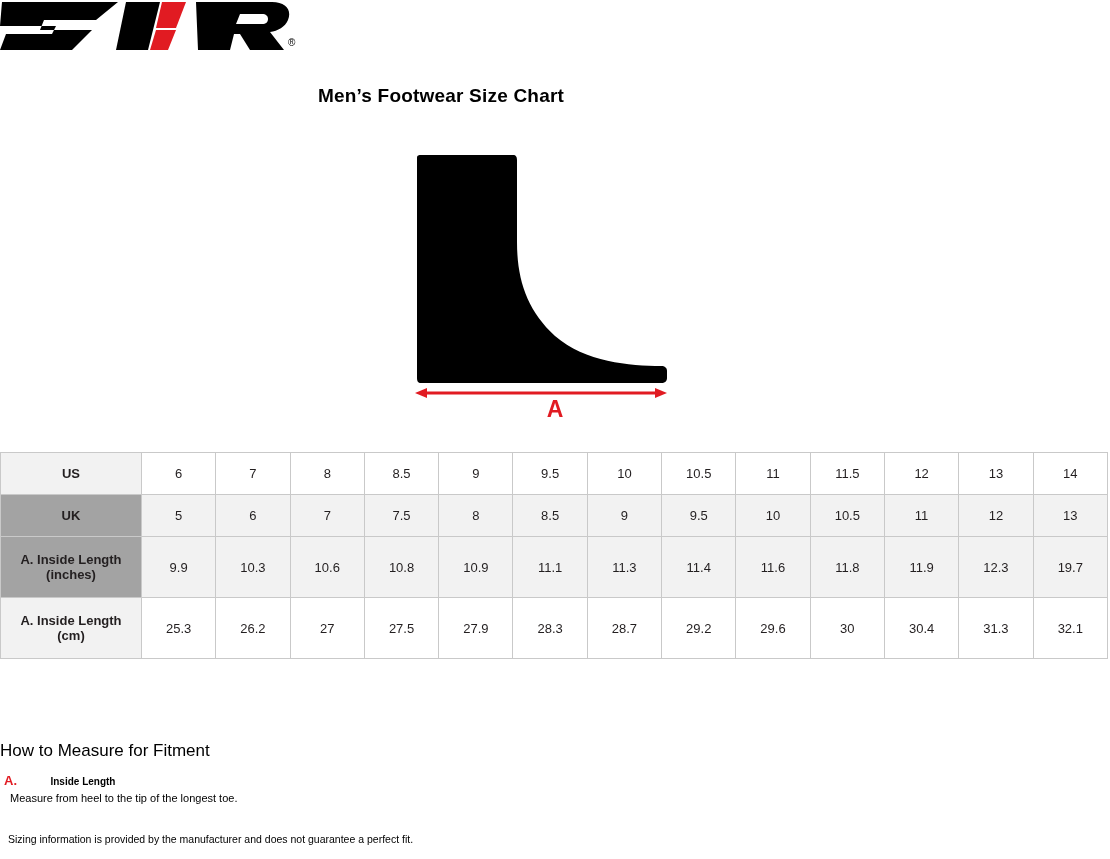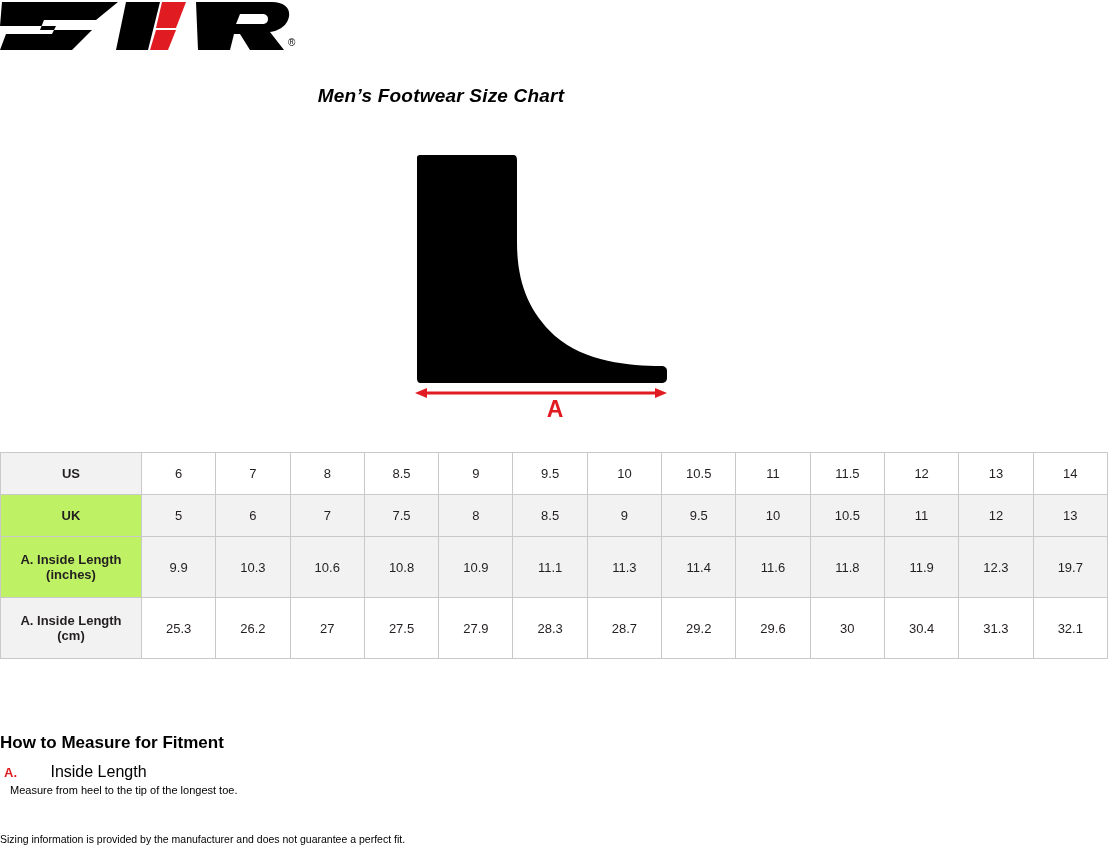--- a/index.html
+++ b/index.html
@@ -29,21 +29,20 @@
   
   .chart-title {
     position: absolute;
     top: 85px;
     left: 0;
     width: 882px;
     text-align: center;
     font-size: 19px;
     font-weight: bold;
     letter-spacing: 0.2px;
-    font-style: italic;
   }
 
   
   .foot-wrap {
     position: absolute;
     top: 150px;
     left: 0;
     width: 1110px;
     height: 280px;
   }
@@ -84,21 +83,21 @@
     font-weight: bold;
     background: #f2f2f2;
   }
   .size-table .tall {
     height: 60px;
   }
   .size-table tr.shaded td {
     background: #f2f2f2;
   }
   .size-table tr.shaded td.row-head {
-    background: #bef264;
+    background: #a3a3a3;
   }
   .size-table td.data {
     background: #ffffff;
   }
   .size-table tr.shaded td.data {
     background: #f2f2f2;
   }
   .row-head .sub {
     display: block;
     font-weight: bold;
@@ -106,49 +105,49 @@
 
   
   .howto {
     position: absolute;
     left: 0;
     top: 733px;
     width: 1110px;
   }
   .howto-title {
     font-size: 17px;
-    font-weight: bold;
-    margin: 0 0 10px 0;
+    font-weight: normal;
+    margin: 8px 0 10px 0;
   }
   .howto-item {
     margin-left: 4px;
   }
   .howto-letter {
     color: #e11b22;
     font-weight: bold;
     font-size: 13px;
   }
   .howto-label {
-    font-weight: normal;
-    font-size: 16px;
+    font-weight: bold;
+    font-size: 10px;
     padding-left: 29px;
   }
   .howto-desc {
     font-size: 11px;
     margin: 3px 0 0 6px;
   }
   .disclaimer {
     position: absolute;
     left: 0;
     top: 832px;
     width: 1110px;
     font-size: 10.5px;
     line-height: 14px;
   }
-  .disclaimer div { white-space: nowrap; }
+  .disclaimer div { white-space: nowrap; padding-left: 8px; }
 </style>
 </head>
 <body>
 
 <div class="logo-wrap">
   <svg class="logo-svg" width="300" height="52" viewBox="0 0 300 52" xmlns="http://www.w3.org/2000/svg">
 
     <polygon points="2,2 118,2 96,20 44,20 40,30 92,30 72,50 0,50 6,34 52,34 56,26 0,26" fill="#000000"></polygon>
 
     <polygon points="126,2 160,2 148,50 116,50" fill="#000000"></polygon>

